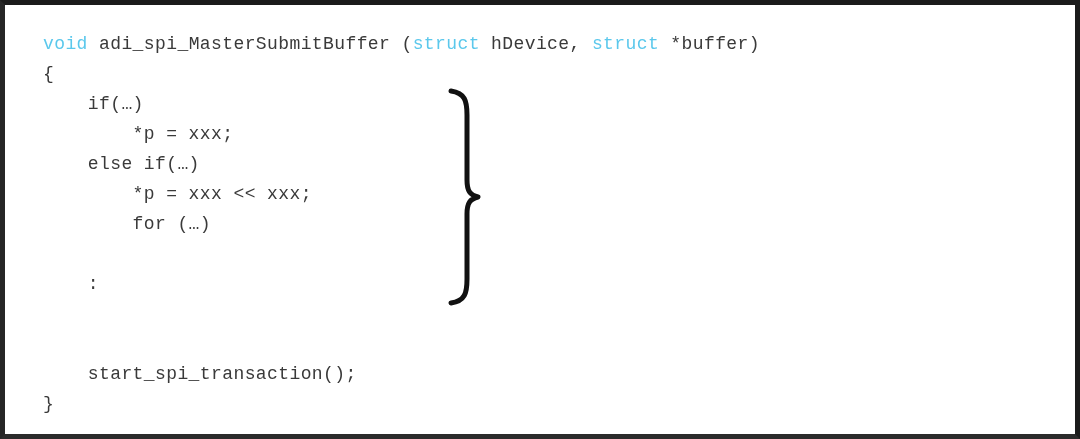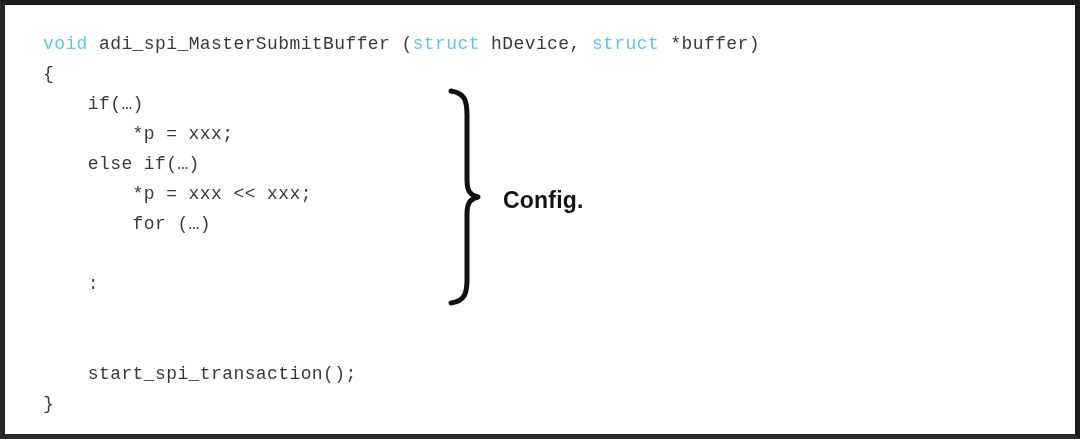--- a/index.html
+++ b/index.html
@@ -112,16 +112,15 @@
         <path d="M 6 4
                  C 20 6, 22 14, 22 28
                  L 22 93
                  C 22 104, 25 108, 33 110
                  C 25 112, 22 116, 22 127
                  L 22 192
                  C 22 206, 20 214, 6 216" fill="none" stroke="#111111" stroke-width="5" stroke-linecap="round" stroke-linejoin="round"></path>
       </svg>
     </div>
 
-    <div class="config-label">Config.</div>
 
   </div>
 </div>
 
 </body></html>

